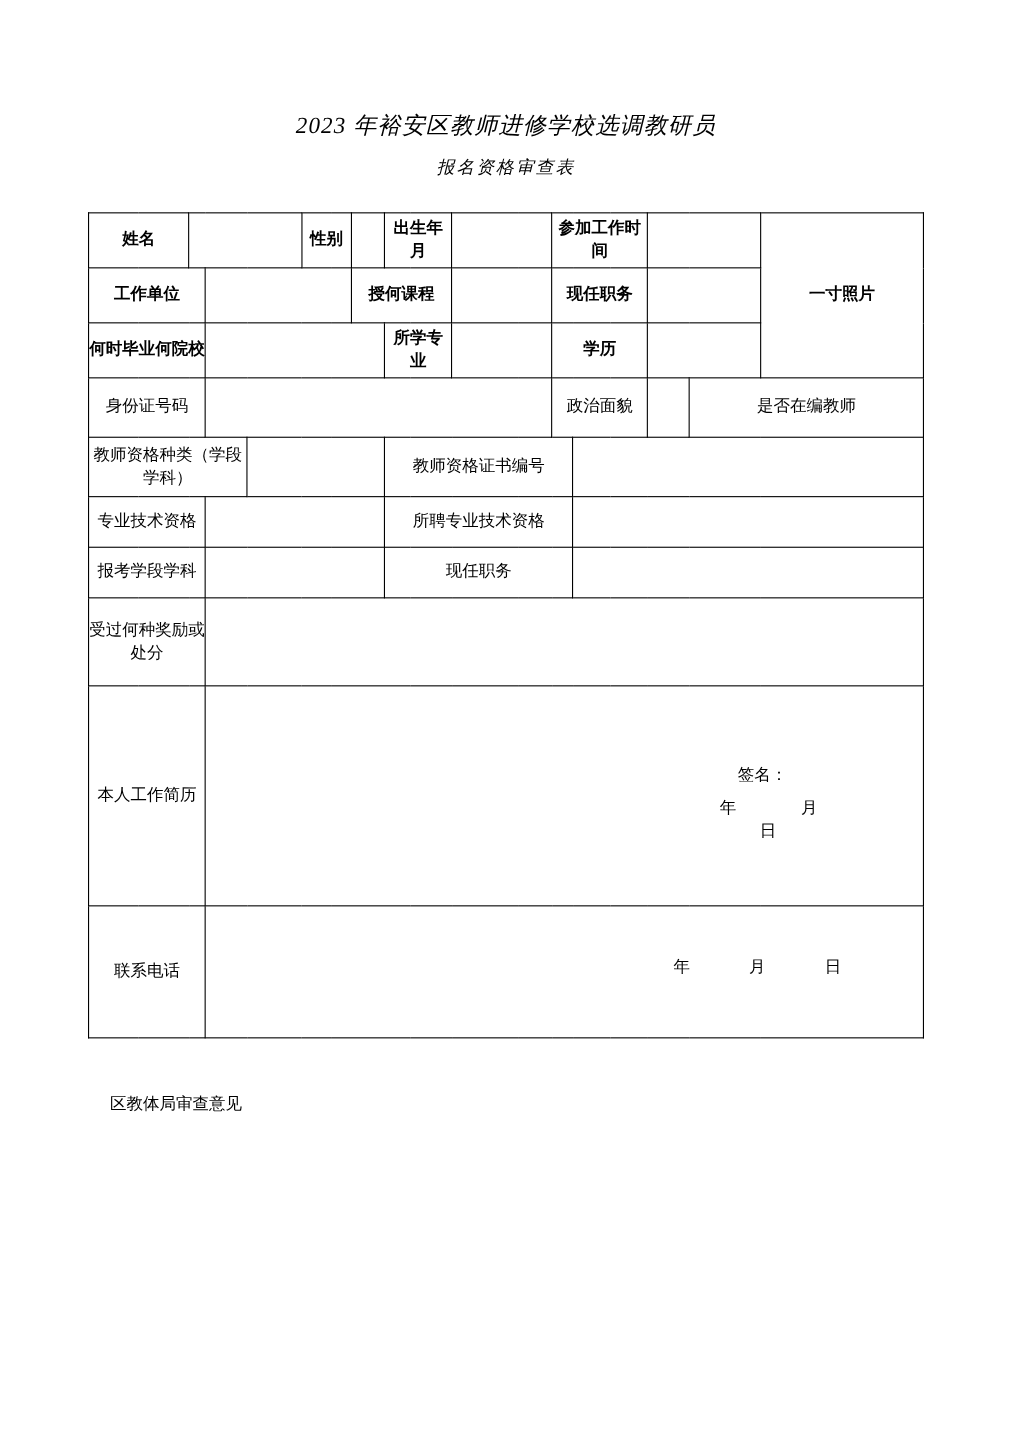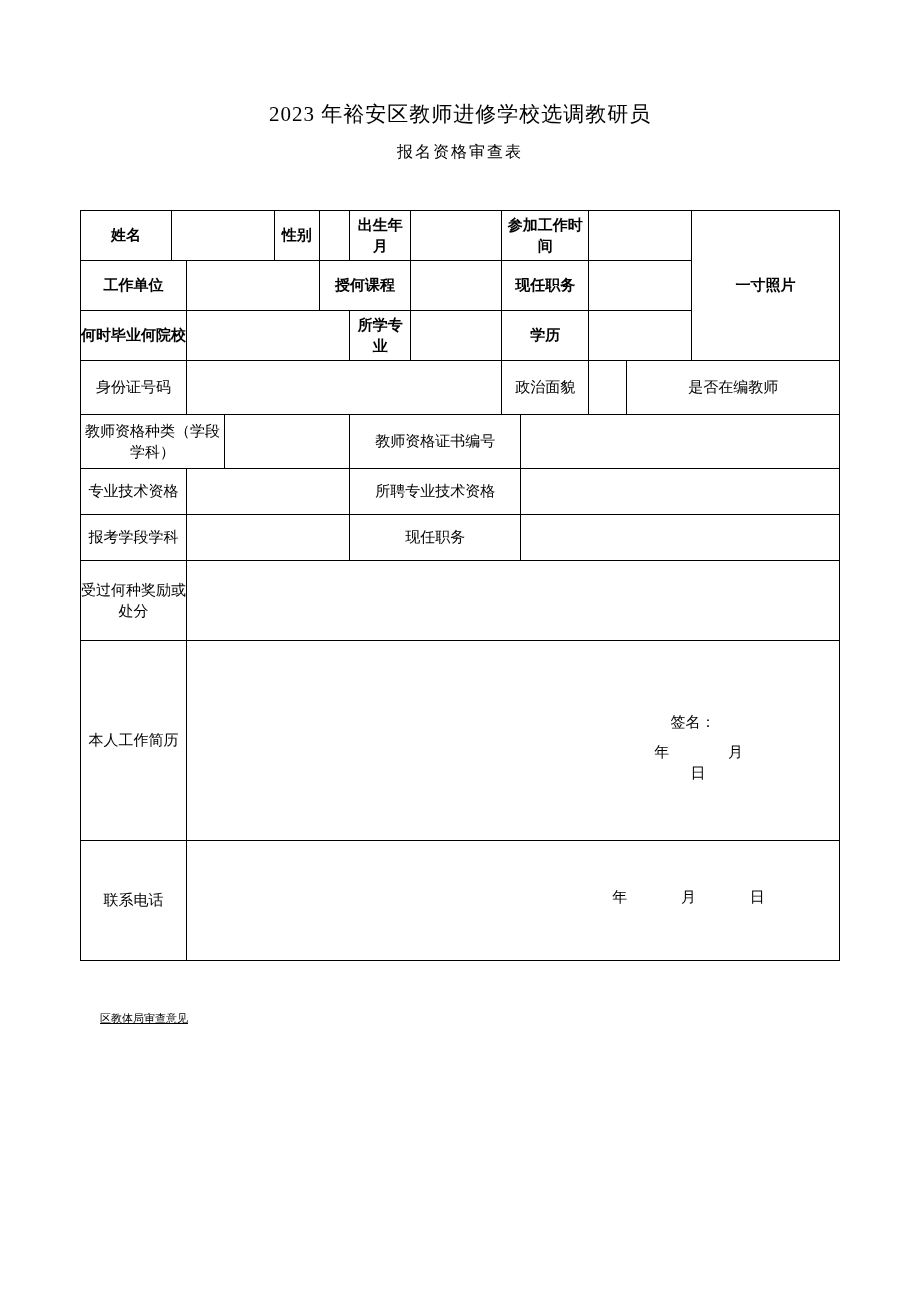--- a/index.html
+++ b/index.html
@@ -9,21 +9,22 @@
     }
     body {
       font-family: "SimSun", "宋体", serif;
       background: #ffffff;
       width: 920px;
       padding: 100px 80px 60px 80px;
       color: #000000;
     }
     .title-block {
       text-align: center;
-      margin-bottom: 47px;
+      margin-bottom: 30px;
+      font-style: italic;
     }
     .title-line1 {
       font-size: 21px;
       font-weight: normal;
       margin-bottom: 14px;
       letter-spacing: 1px;
     }
     .title-line2 {
       font-size: 16px;
       font-weight: normal;
@@ -78,22 +79,21 @@
       text-align: left;
       padding: 0 30px 6px 0;
     }
     .opinion-date {
       padding-left: 375px;
     }
     .opinion-date span { display: inline-block; }
     .footer-text {
       margin-top: 50px;
       margin-left: 20px;
-      font-size: 11px;
-      text-decoration: underline;
+      font-size: 15px;
     }
   </style>
 </head>
 <body>
 
 <div class="title-block">
   <div class="title-line1">2023 年裕安区教师进修学校选调教研员</div>
   <div class="title-line2">报名资格审查表</div>
 </div>
 

